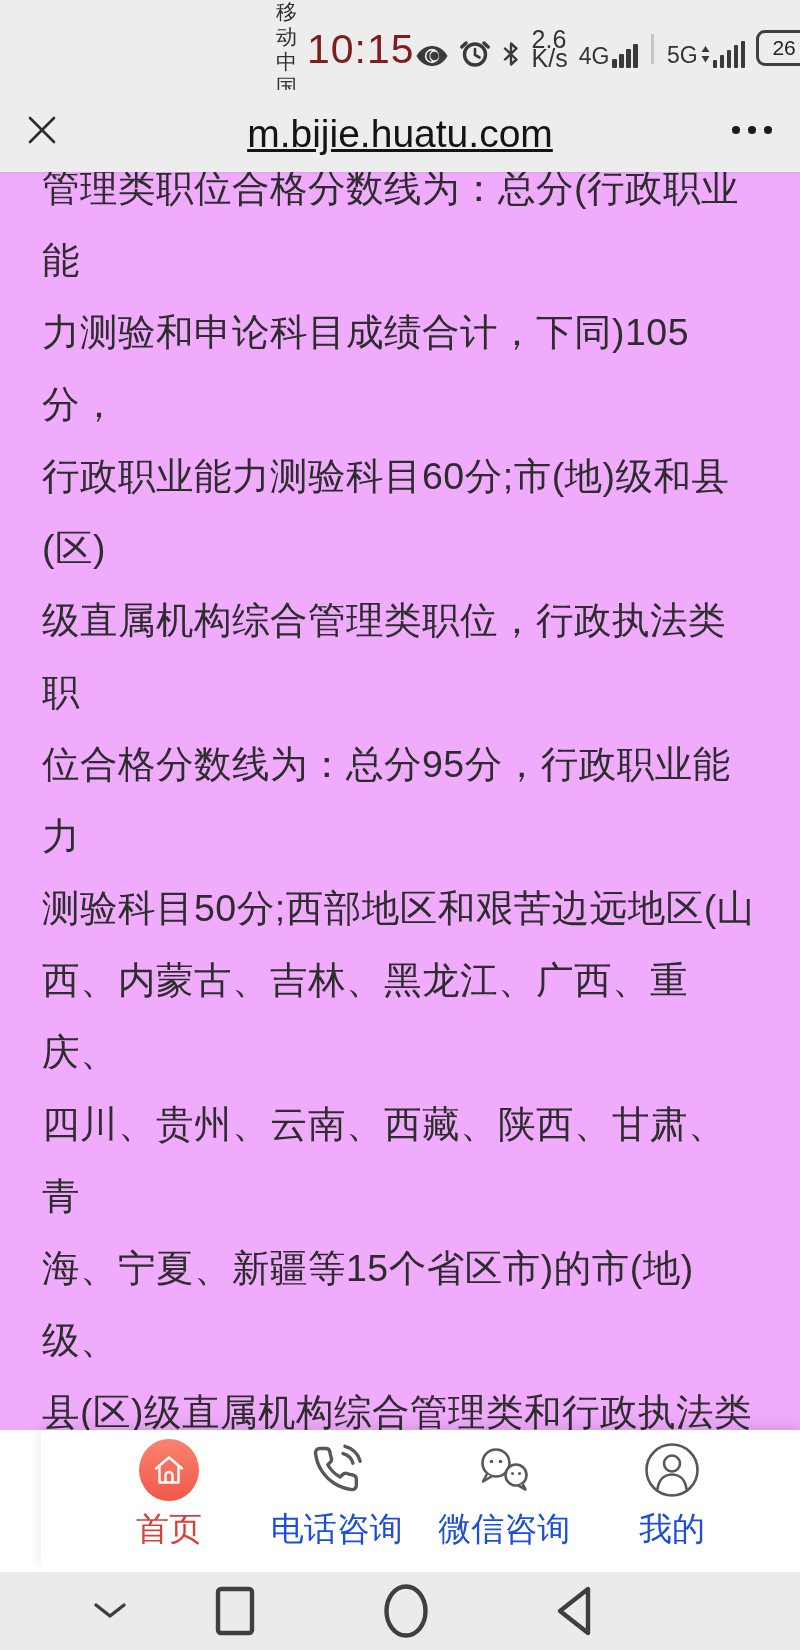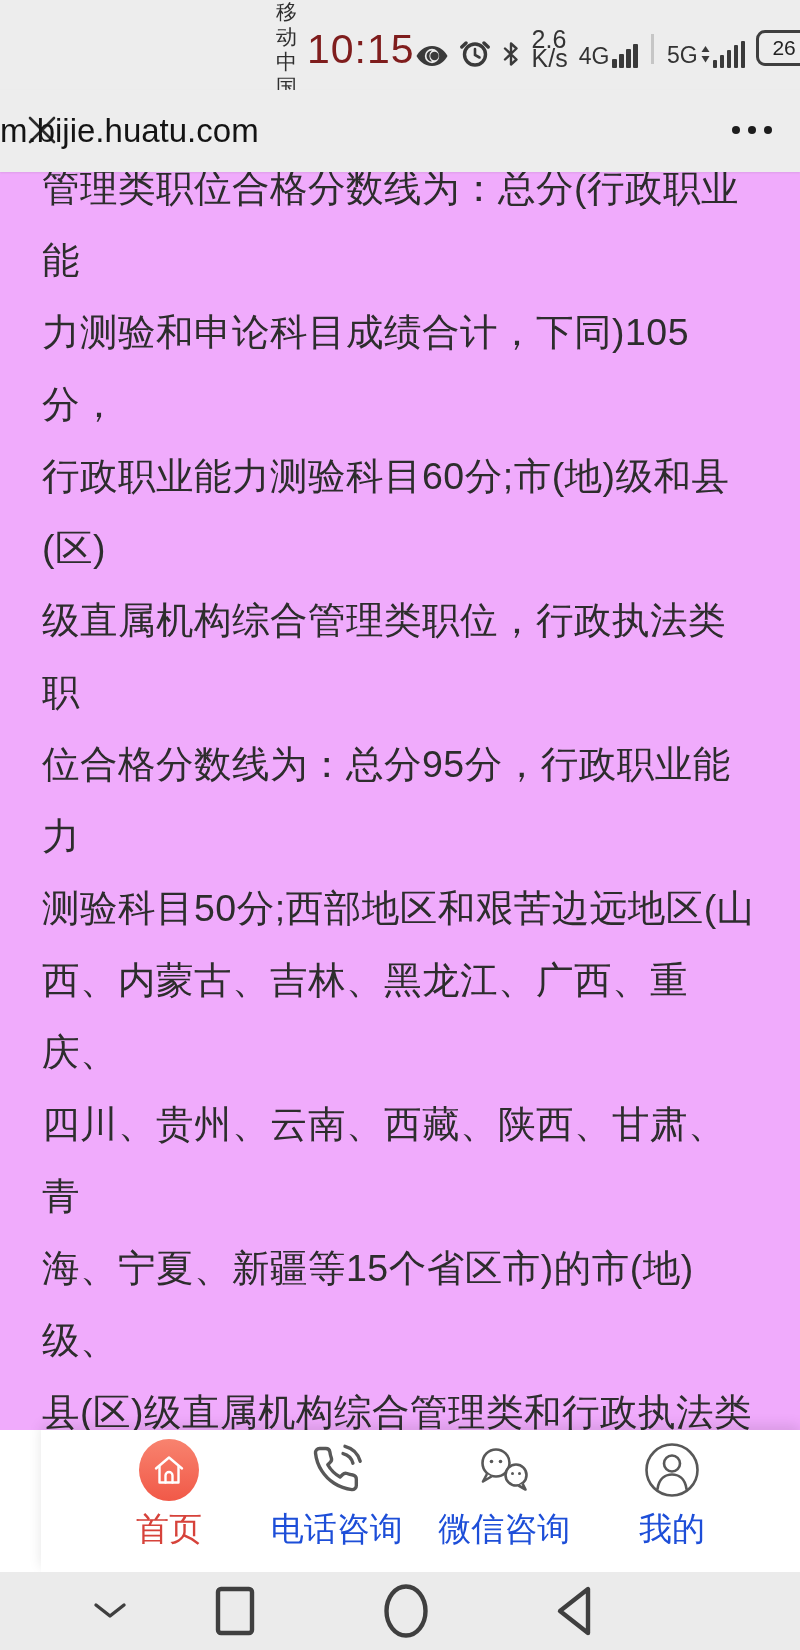--- a/index.html
+++ b/index.html
@@ -17,21 +17,21 @@
   .netlabel{font-size:23px;color:#333;line-height:22px;}
   .bars{display:flex;align-items:flex-end;gap:2.5px;}
   .bar{width:4.5px;background:#3a3a3a;border-radius:1px;display:inline-block;}
   .divider{width:3px;height:30px;background:#c6c6c6;margin:0 2px;align-self:center;}
   .battery{position:relative;width:50px;height:30px;border:3px solid #3f3f3f;border-radius:9px;display:flex;align-items:center;justify-content:center;font-size:21px;color:#222;margin-right:8px;margin-bottom:2px;}
   .battery::after{content:"";position:absolute;right:-9px;top:7px;width:5px;height:13px;background:#3f3f3f;border-radius:0 3px 3px 0;}
 
   
   .browser-header{position:relative;height:82px;background:#ededed;box-shadow:0 1px 2px rgba(0,0,0,0.08);}
   .close-btn{position:absolute;left:26px;top:24px;width:32px;height:32px;cursor:pointer;}
-  .url{position:absolute;left:0;right:0;top:22px;text-align:left;font-size:33px;color:#141414;}
+  .url{position:absolute;left:0;right:0;top:22px;text-align:center;font-size:39px;color:#141414;text-decoration:underline;}
   .menu-dots{position:absolute;right:28px;top:36px;display:flex;gap:8px;cursor:pointer;}
   .menu-dots span{width:8px;height:8px;border-radius:50%;background:#1d1d1d;}
 
   
   .content{height:1258px;overflow:hidden;padding:0 42px;box-sizing:border-box;background:#f0abfc;}
   .article{font-size:37.5px;line-height:72px;color:#2d2d2d;white-space:pre-line;margin-top:-20px;letter-spacing:0.5px;}
 
   
   .bottom-nav{position:relative;height:142px;background:#fff;display:flex;justify-content:space-between;box-sizing:border-box;padding:8px 48px 0 48px;box-shadow:0 -5px 12px rgba(0,0,0,0.10);margin-left:41px;}
   .nav-item{width:160px;display:flex;flex-direction:column;align-items:center;gap:5px;cursor:pointer;}

